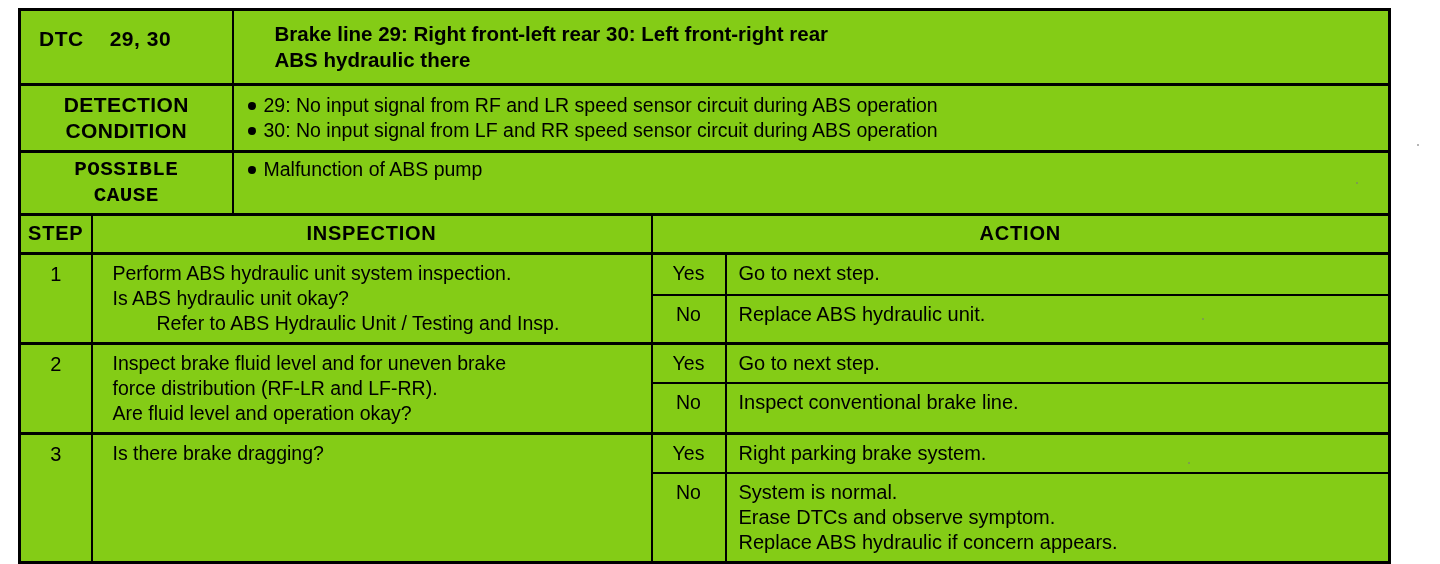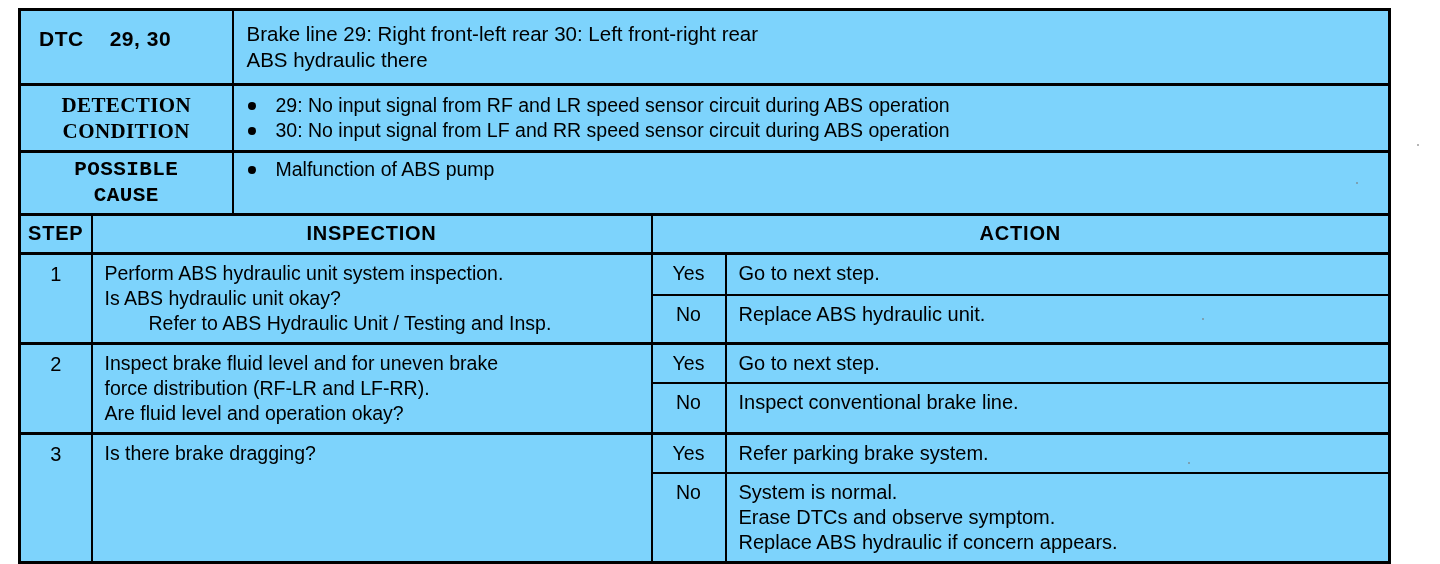--- a/index.html
+++ b/index.html
@@ -32,39 +32,40 @@
     height: 545px;
     border-collapse: collapse;
     table-layout: fixed;
     border: 3px solid #000;
     background: #fff;
   }
   .dtc-table td {
     border: 2px solid #000;
     padding: 0;
     vertical-align: top;
-    background: #7dd3fc;
+    background: #84cc16;
   }
 
   
   .sect-sep { border-top: 3px solid #000 !important; }
 
   
   .dtc-label {
     font-weight: bold;
     font-size: 21px;
     letter-spacing: 0.5px;
     padding: 16px 0 16px 18px;
     white-space: pre;
   }
   .dtc-title {
-    font-weight: normal;
+    font-weight: bold;
     font-size: 20.5px;
     line-height: 26px;
     padding: 10px 10px 10px 13px;
+    margin-left: 28px;
   }
 
   
   .stack-label {
     font-weight: bold;
     font-size: 21px;
     line-height: 26px;
     text-align: center;
     letter-spacing: 0.4px;
     display: flex;
@@ -78,21 +79,21 @@
 
   
   .bullets {
     padding: 7px 8px 7px 14px;
     font-size: 19.5px;
     line-height: 25px;
   }
   .bullet-row {
     display: flex;
     align-items: flex-start;
-    gap: 20px;
+    gap: 8px;
   }
   .bullet-dot {
     width: 8px;
     height: 8px;
     border-radius: 50%;
     background: #000;
     flex: 0 0 auto;
     margin-top: 9px;
   }
   .bullet-text { flex: 1 1 auto; }
@@ -108,21 +109,21 @@
 
   
   .stepnum {
     text-align: center;
     font-size: 20px;
     padding-top: 8px;
   }
 
   
   .insp {
-    padding: 6px 8px 6px 12px;
+    padding: 6px 8px 6px 20px;
     font-size: 19.5px;
     line-height: 25px;
     border-radius: 27px;
   }
   .insp .indent {
     padding-left: 44px;
   }
 
   
   .yn {
@@ -168,21 +169,21 @@
         </td>
         <td colspan="3">
           <div class="dtc-title">
             <div>Brake line 29: Right front-left rear 30: Left front-right rear</div>
             <div>ABS hydraulic there</div>
           </div>
         </td>
       </tr>
 
       <tr>
-        <td colspan="2" class="sect-sep" style="height:62px;font-family:Liberation Serif, serif;">
+        <td colspan="2" class="sect-sep" style="height:62px;">
           <div class="stack-label">
             <span>DETECTION</span>
             <span>CONDITION</span>
           </div>
         </td>
         <td colspan="3" class="sect-sep">
           <div class="bullets">
             <div class="bullet-row">
               <span class="bullet-dot"></span>
               <span class="bullet-text">29: No input signal from RF and LR speed sensor circuit during ABS operation</span>
@@ -284,21 +285,21 @@
         </td>
         <td rowspan="2" colspan="2" class="sect-sep">
           <div class="insp">
             <div>Is there brake dragging?</div>
           </div>
         </td>
         <td class="sect-sep">
           <div class="yn">Yes</div>
         </td>
         <td class="sect-sep">
-          <div class="act">Refer parking brake system.</div>
+          <div class="act">Right parking brake system.</div>
         </td>
       </tr>
       <tr>
         <td style="height:82px;">
           <div class="yn">No</div>
         </td>
         <td>
           <div class="act">
             <div>System is normal.</div>
             <div>Erase DTCs and observe symptom.</div>

